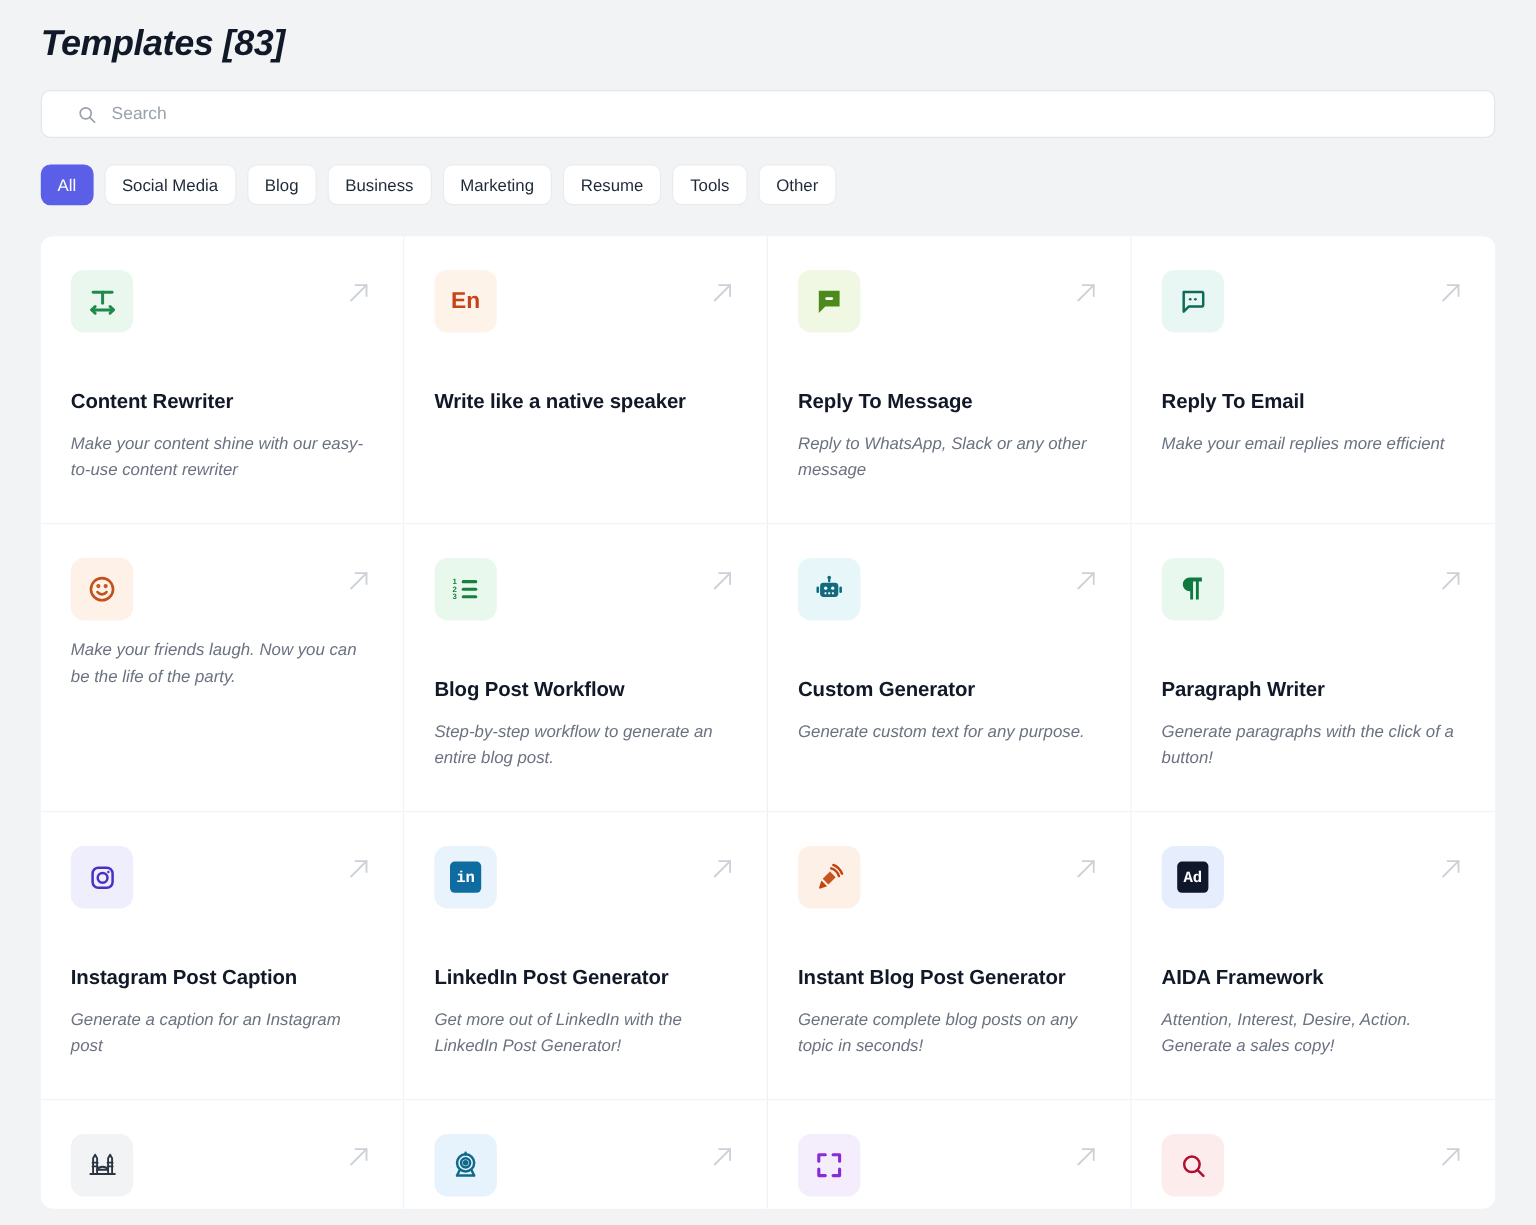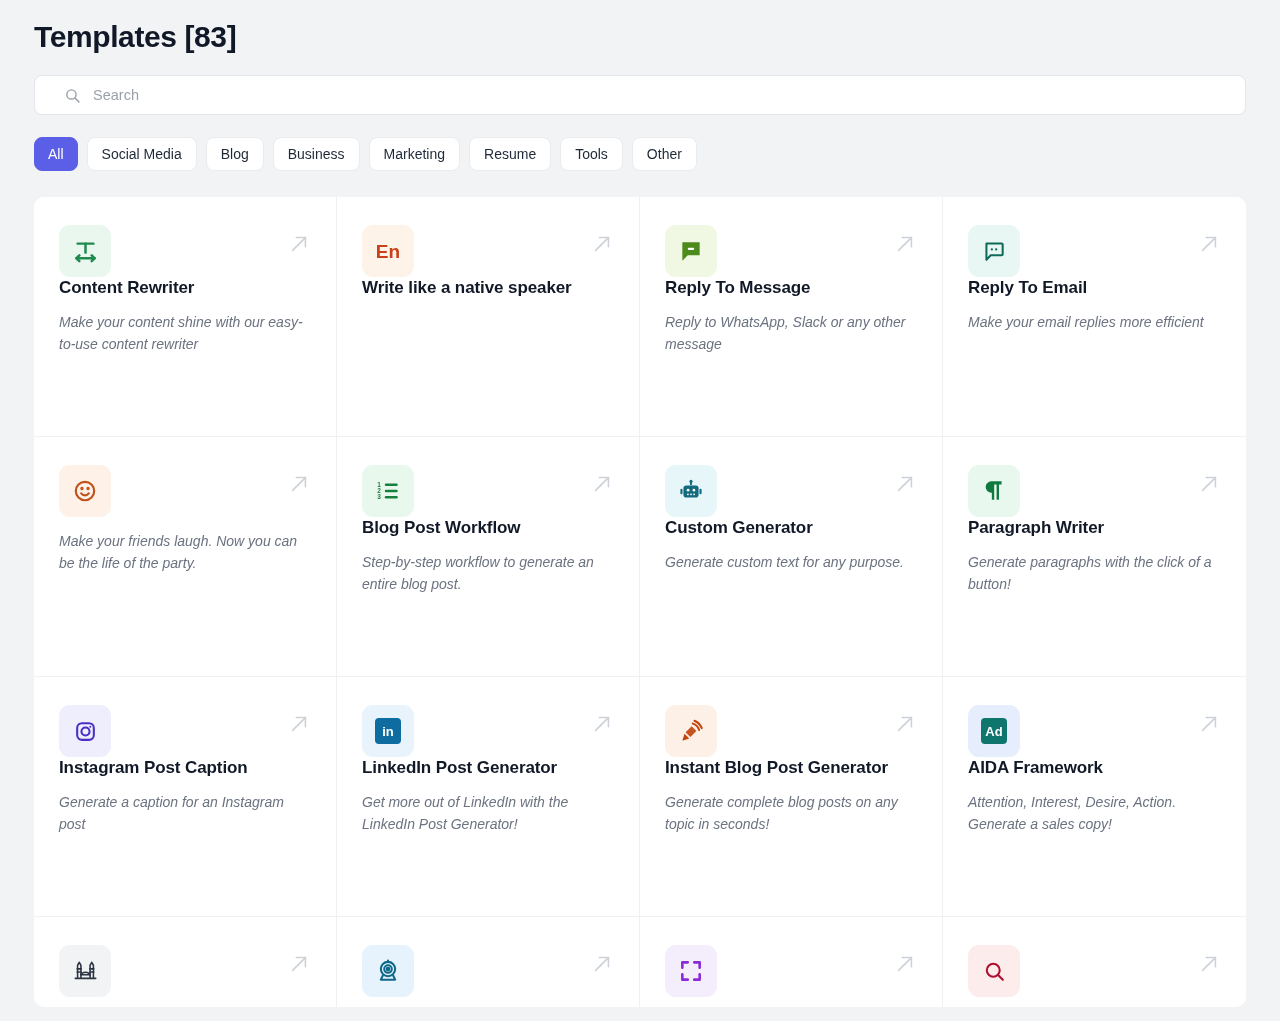--- a/index.html
+++ b/index.html
@@ -25,20 +25,21 @@
   }
 
   
   .page-title {
     font-size: 30px;
     font-weight: bold;
     letter-spacing: -0.4px;
     color: #111827;
     padding-top: 19px;
     line-height: 1.2;
+    font-style: italic;
   }
 
   
   .search-wrap {
     margin-top: 20px;
     height: 40px;
     background: #ffffff;
     border: 1px solid #e3e6ea;
     border-radius: 8px;
     display: flex;
@@ -139,20 +140,21 @@
     position: absolute;
     top: 36px;
     right: 26px;
     width: 22px;
     height: 22px;
     color: #ccd1d8;
   }
   .card-arrow svg { display: block; }
 
   .card-title {
+    margin-top: 47px;
     font-size: 17px;
     font-weight: bold;
     color: #111827;
     letter-spacing: -0.1px;
     line-height: 1.25;
   }
   .card-desc {
     margin-top: 14px;
     font-size: 14px;
     line-height: 1.55;
@@ -164,21 +166,21 @@
   .badge-sq {
     width: 26px;
     height: 26px;
     border-radius: 4px;
     display: flex;
     align-items: center;
     justify-content: center;
     color: #fff;
     font-size: 13px;
     font-weight: bold;
-    font-family: Liberation Sans, sans-serif;
+    font-family: Liberation Mono, monospace;
     line-height: 1;
   }
 </style>
 </head>
 <body>
 
 <div class="page">
 
   <h1 class="page-title">Templates [83]</h1>
 
@@ -396,21 +398,21 @@
             <svg viewBox="0 0 24 24" width="22" height="22" fill="none" stroke="currentColor" stroke-width="1.7" stroke-linecap="round" stroke-linejoin="round">
               <line x1="5" y1="19" x2="19" y2="5"></line>
               <polyline points="9,5 19,5 19,15"></polyline>
             </svg>
           </div>
           <div class="card-title">Instant Blog Post Generator</div>
           <div class="card-desc">Generate complete blog posts on any topic in seconds!</div>
         </div>
         <div class="card">
           <div class="card-icon" style="background:#e6eefd">
-            <span class="badge-sq" style="background:#0f766e">Ad</span>
+            <span class="badge-sq" style="background:#0f172a">Ad</span>
           </div>
           <div class="card-arrow">
             <svg viewBox="0 0 24 24" width="22" height="22" fill="none" stroke="currentColor" stroke-width="1.7" stroke-linecap="round" stroke-linejoin="round">
               <line x1="5" y1="19" x2="19" y2="5"></line>
               <polyline points="9,5 19,5 19,15"></polyline>
             </svg>
           </div>
           <div class="card-title">AIDA Framework</div>
           <div class="card-desc">Attention, Interest, Desire, Action. Generate a sales copy!</div>
         </div>

